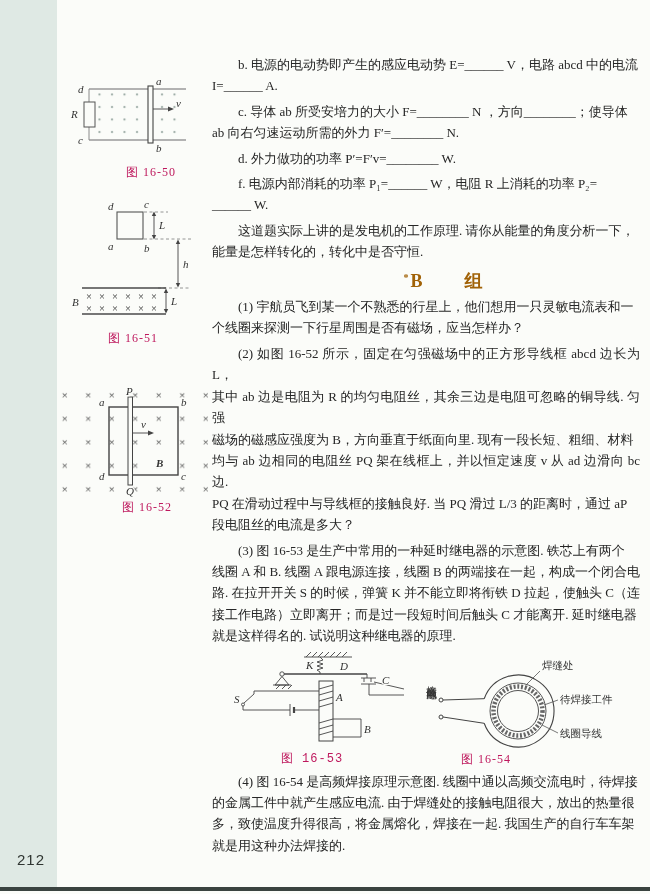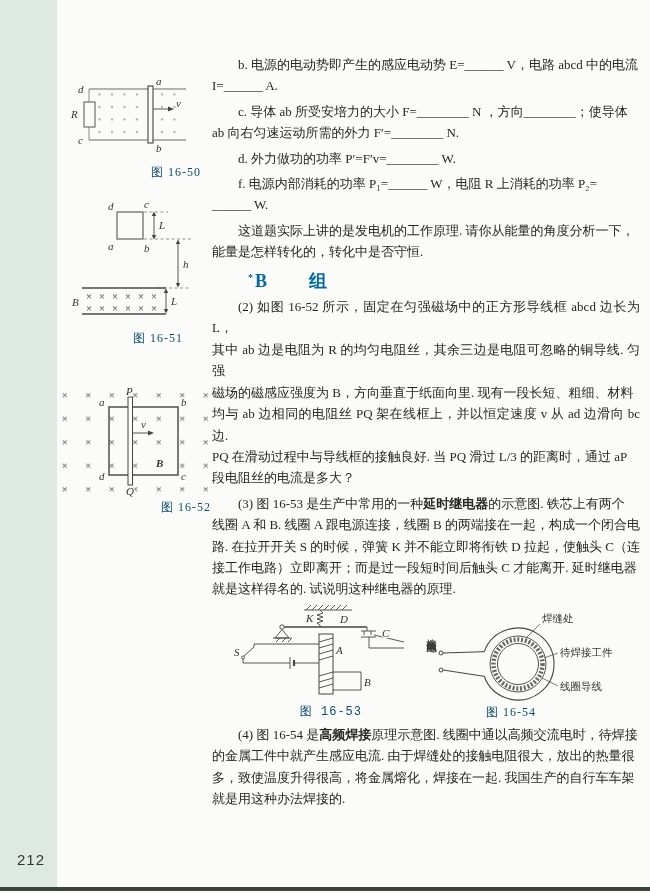--- a/index.html
+++ b/index.html
@@ -15,32 +15,32 @@
     font-family:"Liberation Sans","DejaVu Sans",sans-serif;letter-spacing:1px;
   }
   .bottom-edge{position:absolute;left:0;top:887px;width:650px;height:4px;background:#3a4340;}
 
   
   .textcol{
     position:absolute;left:208px;top:50px;width:436px;
     font-size:13px;line-height:21.4px;text-align:justify;
   }
   .textcol p{margin:4px;text-indent:2em;white-space:pre-line;}
-  .bold-seg{font-weight:bold;}
+  .bold-seg{font-weight:normal;}
   .bhead{
-    margin:11px 0 8px;text-align:left;font-size:18px;font-weight:bold;
-    text-indent:0;color:#0369a1;letter-spacing:2px;white-space:normal;
+    margin:11px 0 8px;text-align:center;font-size:18px;font-weight:bold;
+    text-indent:0;color:#a16207;letter-spacing:2px;white-space:normal;
   }
   .bhead sup{font-size:10px;vertical-align:6px;}
 
   
   .figbox{position:absolute;}
   .figcap{
-    position:absolute;width:100px;text-align:right;
-    font-size:12px;color:#0c4a6e;letter-spacing:1px;
+    position:absolute;width:100px;text-align:center;
+    font-size:12px;color:#be185d;letter-spacing:1px;
   }
   .figrow{position:relative;height:116px;text-indent:0;}
   .figrow .figcap{top:98px;}
   .vtext{
     position:absolute;left:217px;top:26px;width:13px;
     writing-mode:vertical-rl;text-orientation:upright;
     font-size:10.5px;line-height:13px;color:#333;letter-spacing:1px;
   }
   svg text{
     font-family:"Liberation Serif","DejaVu Serif",serif;
@@ -158,35 +158,37 @@
     <text x="68" y="7">P</text>
     <text x="68" y="107">Q</text>
     <text x="41" y="18">a</text>
     <text x="123" y="18">b</text>
     <text x="123" y="92">c</text>
     <text x="41" y="92">d</text>
     <text x="83" y="40">v</text>
     <text x="98" y="79" font-weight="bold">B</text>
   </svg>
 </div>
-<div class="figcap" style="left:111px;top:499px;">图 16-52</div>
+<div class="figcap" style="left:97px;top:499px;">图 16-52</div>
 
 <div class="textcol">
   <p>b. 电源的电动势即产生的感应电动势 E=______ V，电路 abcd 中的电流
 I=______ A.</p>
   <p>c. 导体 ab 所受安培力的大小 F=________ N ，方向________；使导体
 ab 向右匀速运动所需的外力 F′=________ N.</p>
   <p>d. 外力做功的功率 P′=F′v=________ W.</p>
   <p>f. 电源内部消耗的功率 P₁=______ W，电阻 R 上消耗的功率 P₂=
 ______ W.</p>
   <p>这道题实际上讲的是发电机的工作原理. 请你从能量的角度分析一下，
 能量是怎样转化的，转化中是否守恒.</p>
 
   <p class="bhead"><sup>*</sup><span>B　　组</span></p>
 
+  <p>(1) 宇航员飞到某一个不熟悉的行星上，他们想用一只灵敏电流表和一
+个线圈来探测一下行星周围是否有磁场，应当怎样办？</p>
   <p>(2) 如图 16-52 所示，固定在匀强磁场中的正方形导线框 abcd 边长为 L，
 其中 ab 边是电阻为 R 的均匀电阻丝，其余三边是电阻可忽略的铜导线. 匀强
 磁场的磁感应强度为 B，方向垂直于纸面向里. 现有一段长短、粗细、材料
 均与 ab 边相同的电阻丝 PQ 架在线框上，并以恒定速度 v 从 ad 边滑向 bc 边.
 PQ 在滑动过程中与导线框的接触良好. 当 PQ 滑过 L/3 的距离时，通过 aP
 段电阻丝的电流是多大？</p>
   <p><span>(3) 图 16-53 是生产中常用的一种</span><span class="bold-seg">延时继电器</span><span>的示意图. 铁芯上有两个
 线圈 A 和 B. 线圈 A 跟电源连接，线圈 B 的两端接在一起，构成一个闭合电
 路. 在拉开开关 S 的时候，弹簧 K 并不能立即将衔铁 D 拉起，使触头 C（连
 接工作电路）立即离开；而是过一段短时间后触头 C 才能离开. 延时继电器

